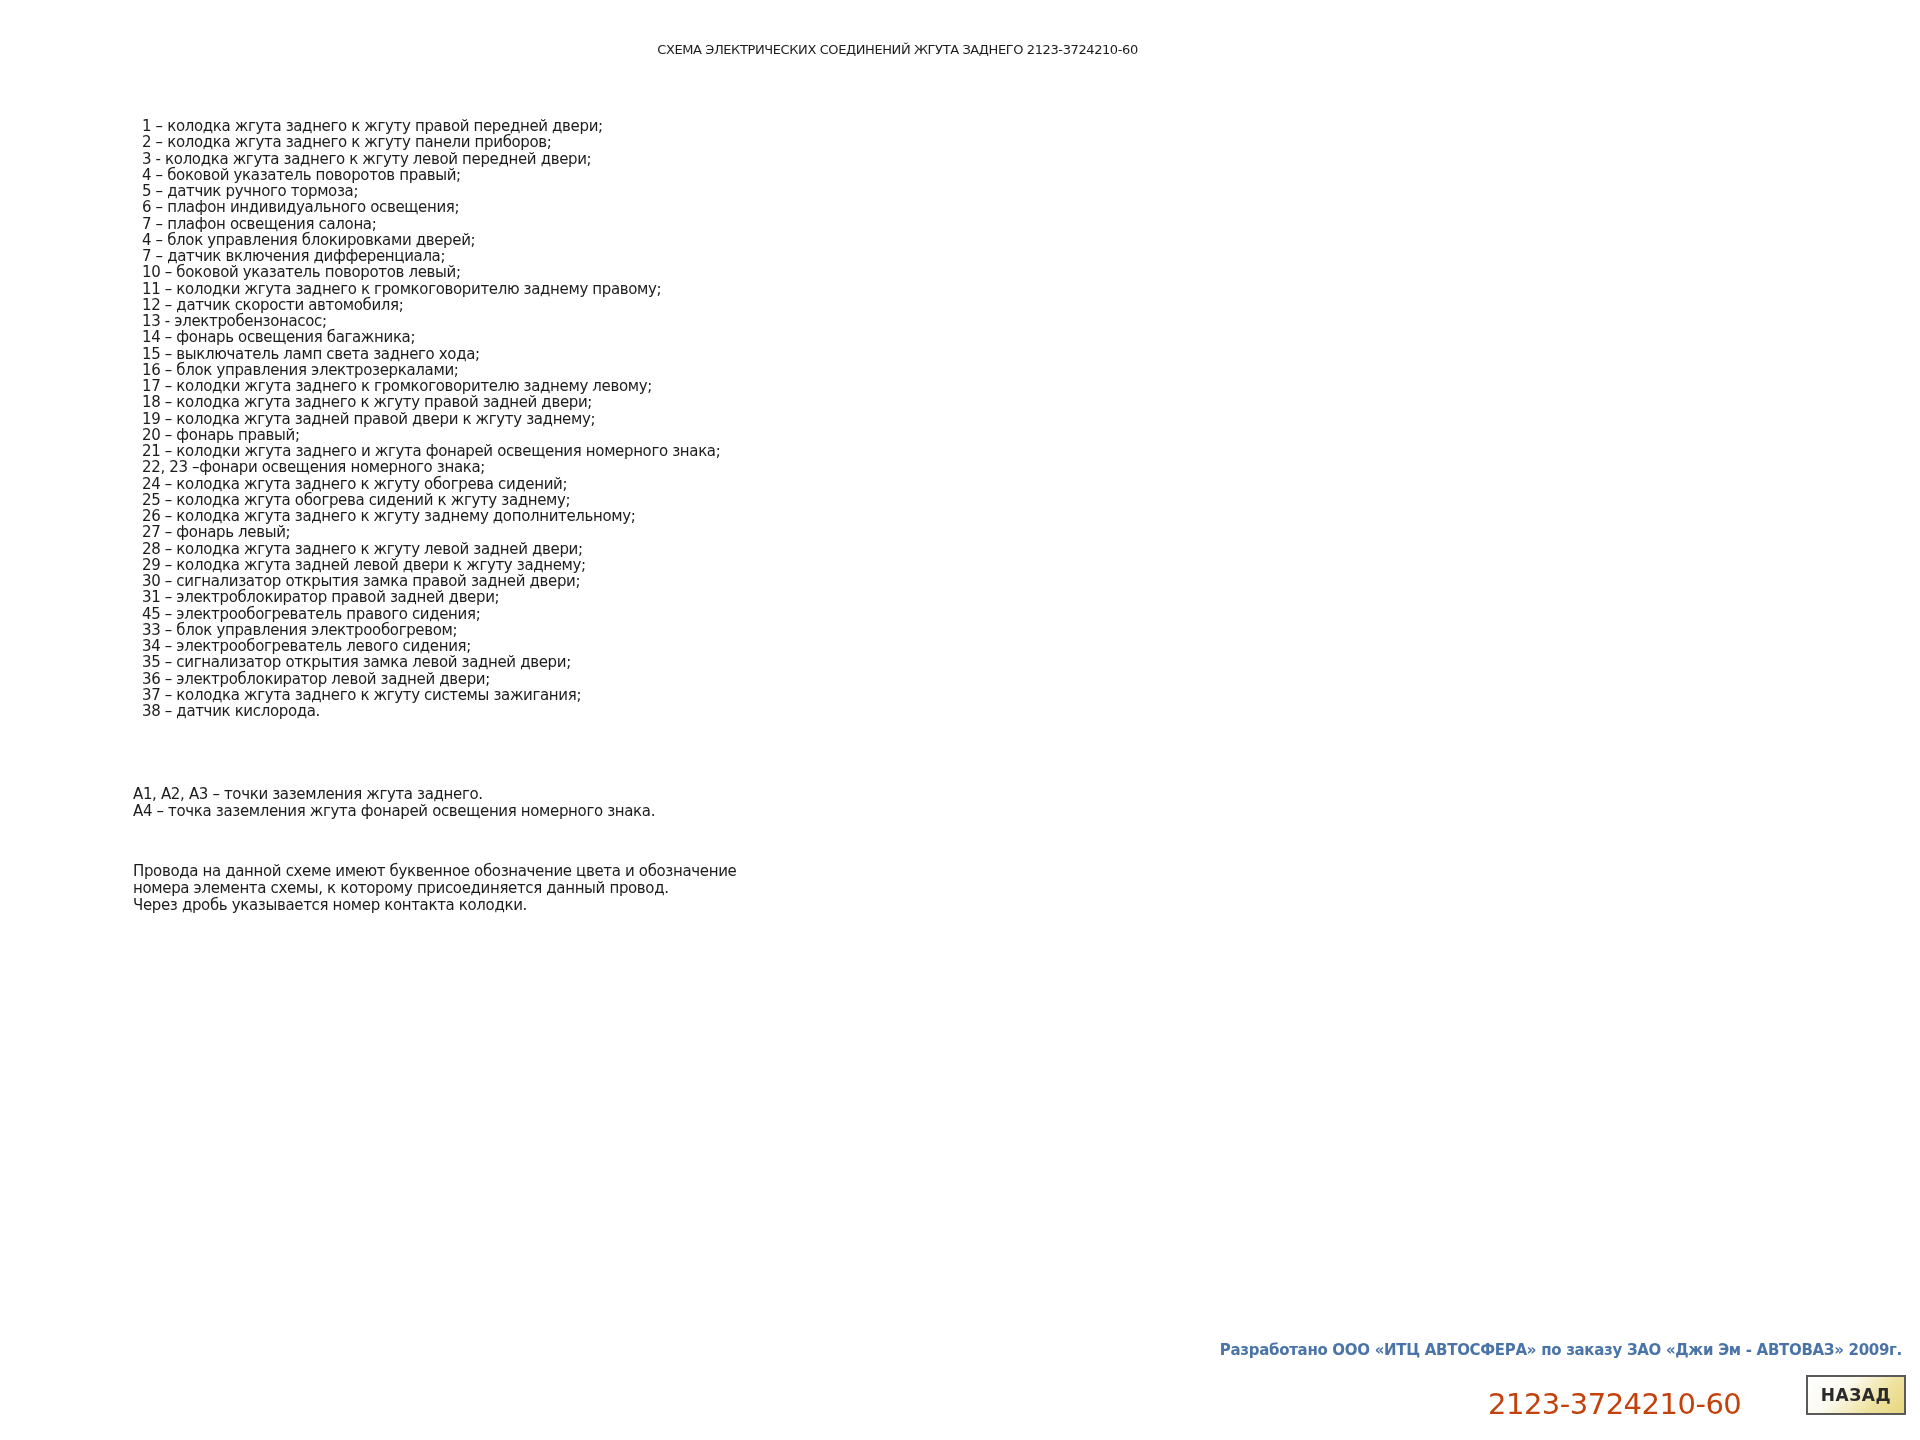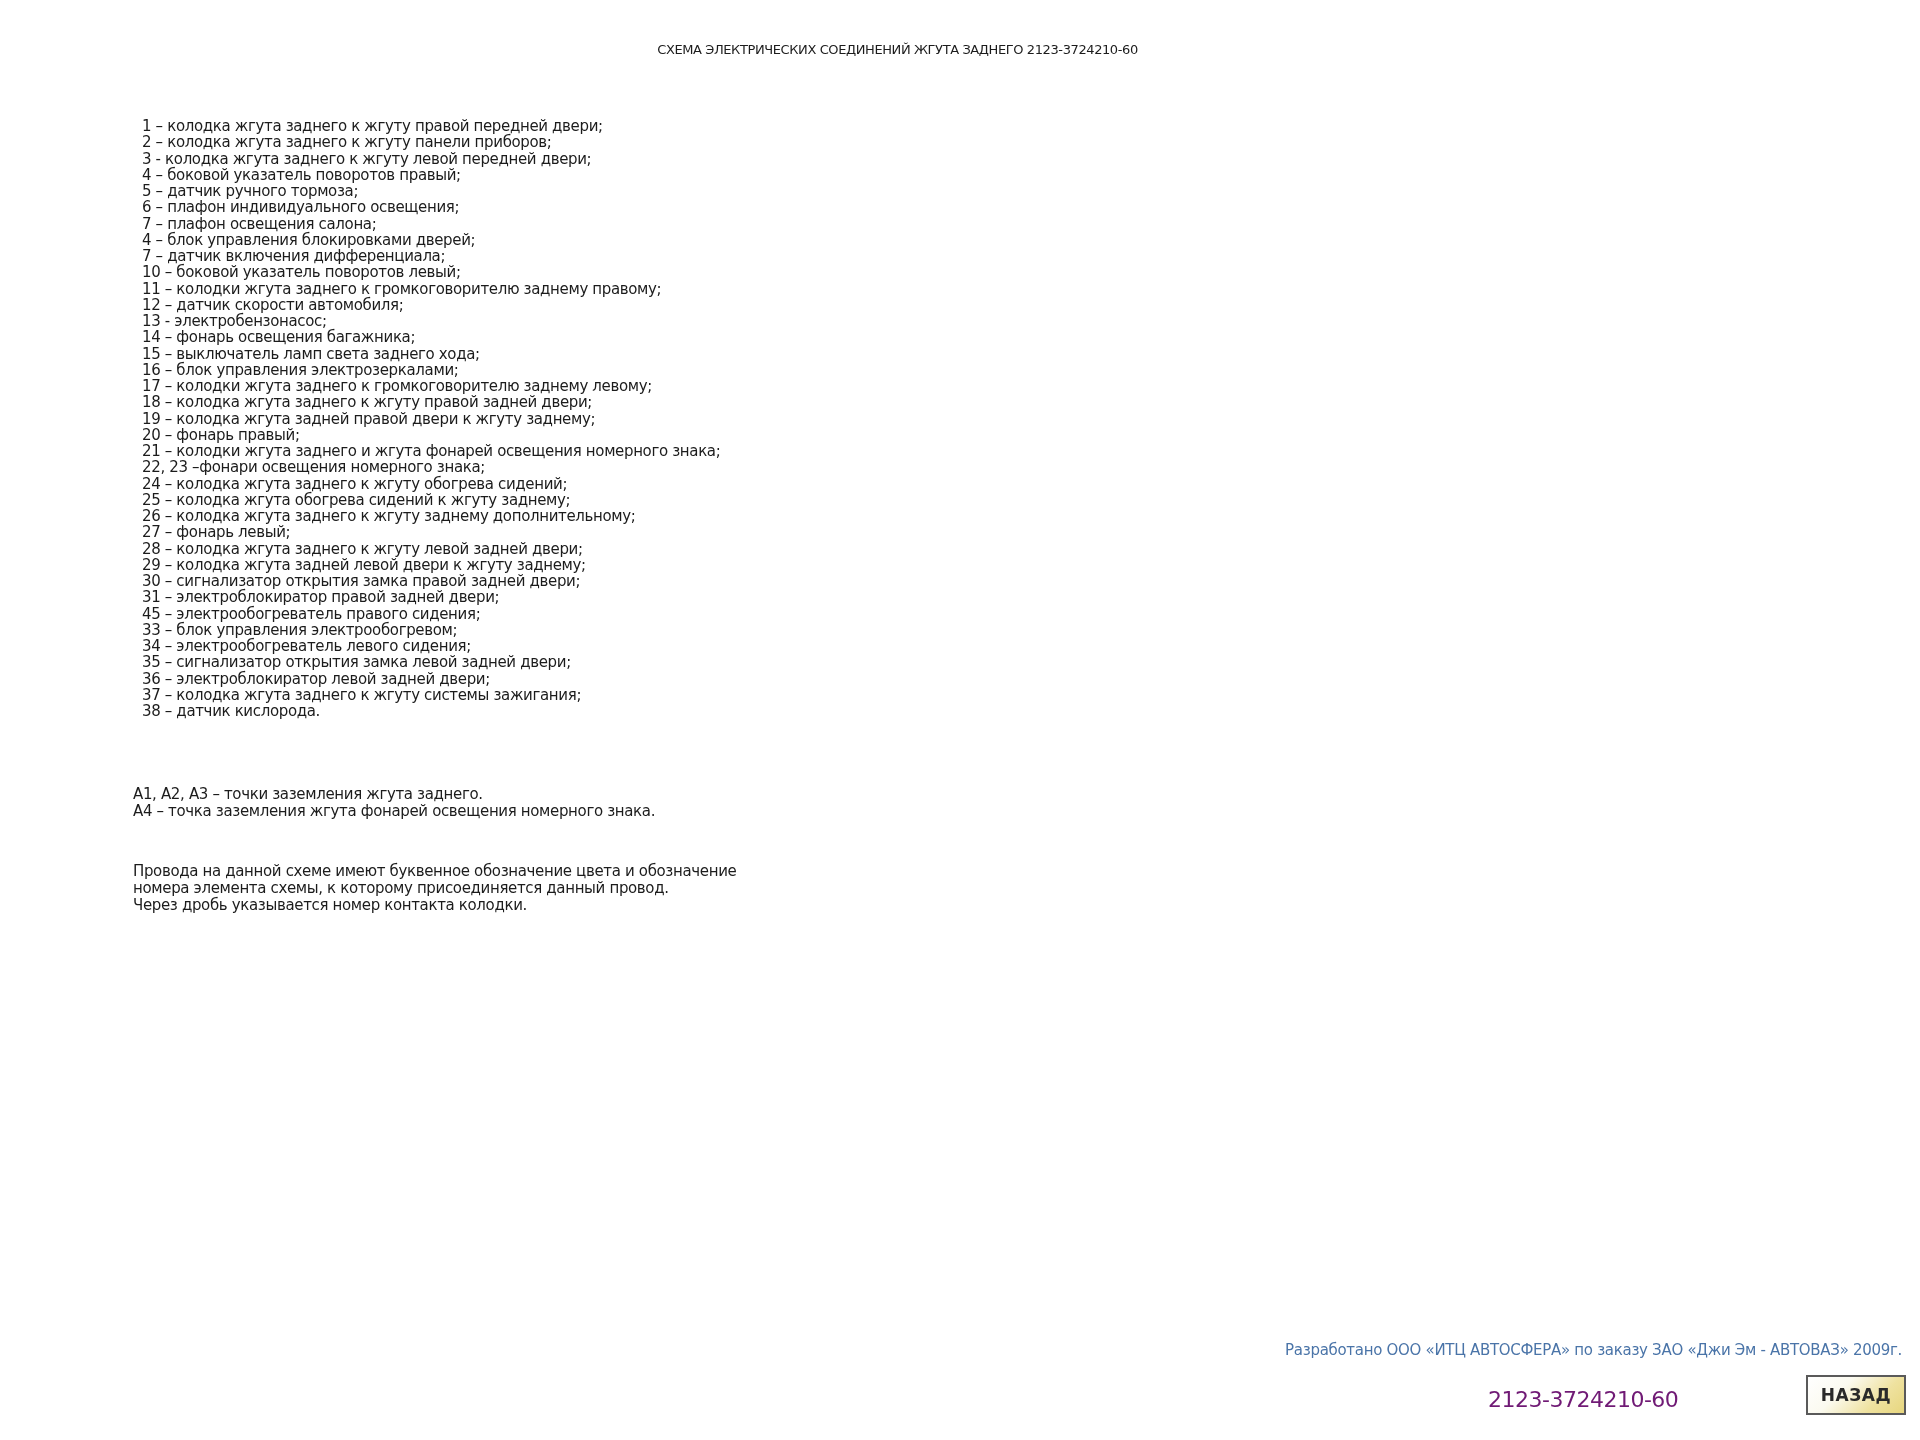--- a/index.html
+++ b/index.html
@@ -62,29 +62,30 @@
     line-height: 17px;
     white-space: nowrap;
   }
   .footer-credit {
     position: absolute;
     top: 1341px;
     right: 18px;
     font-size: 15px;
     letter-spacing: -0.3px;
     white-space: nowrap;
+    font-weight: bold;
   }
   .doc-number {
     position: absolute;
     top: 1387px;
     left: 1488px;
-    font-size: 22px;
+    font-size: 29px;
     letter-spacing: -0.5px;
     white-space: nowrap;
-    color: #701a75;
+    color: #c2410c;
   }
   .back-button {
     position: absolute;
     left: 1806px;
     top: 1375px;
     width: 100px;
     height: 40px;
     box-sizing: border-box;
     border: 2px solid #5a5a5a;
     background: linear-gradient(135deg, #ffffff 0%, #fbfaf0 35%, #efe2a0 70%, #e7d67e 100%);

